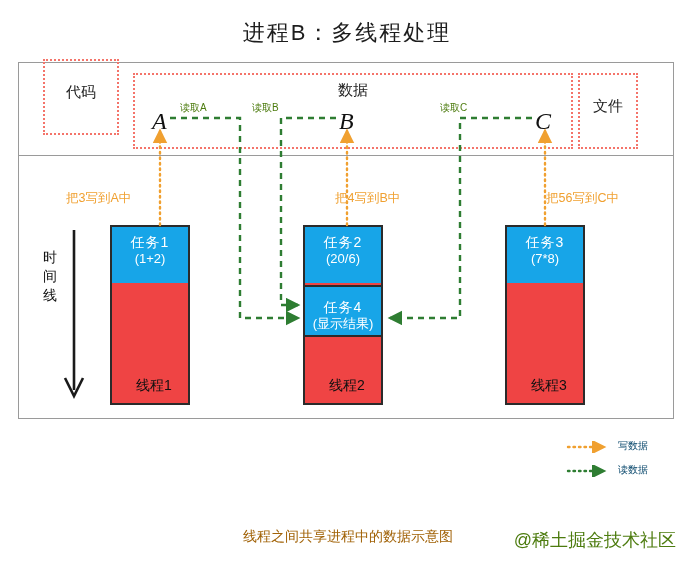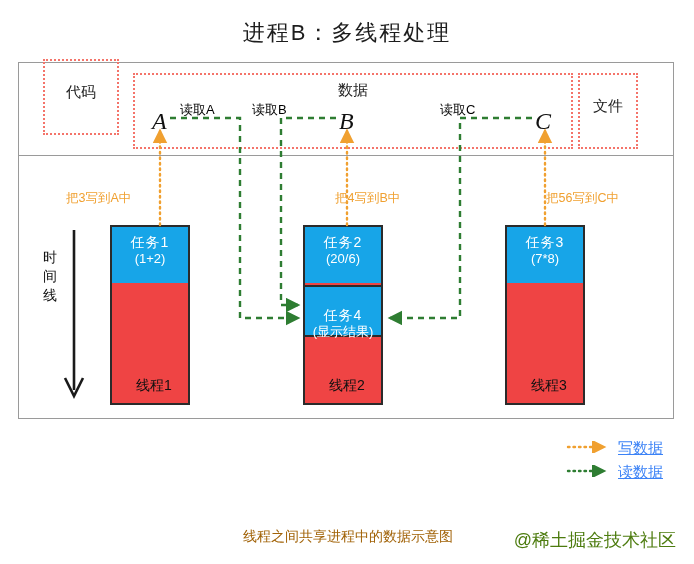--- a/index.html
+++ b/index.html
@@ -38,21 +38,21 @@
   #var-b{left:339px;top:108px;}
   #var-c{left:535px;top:108px;}
 
   
   .wlabel{position:absolute;font-size:12.5px;color:#f0a030;white-space:nowrap;}
   #w1{left:66px;top:190px;}
   #w2{left:335px;top:190px;}
   #w3{left:546px;top:190px;}
 
   
-  .rlabel{position:absolute;font-size:13px;color:#000000;white-space:nowrap;}
+  .rlabel{position:absolute;font-size:10px;color:#4d7c0f;white-space:nowrap;}
   #r1{left:180px;top:101px;}
   #r2{left:252px;top:101px;}
   #r3{left:440px;top:101px;}
 
   
   #timeline-label{position:absolute;left:40px;top:248px;width:20px;
                   font-size:14px;color:#111;line-height:19px;text-align:center;}
 
   
   .thread{position:absolute;border:2px solid #2b2b2b;background:#ef4444;
@@ -65,27 +65,27 @@
 
   
   .task{position:absolute;left:0;width:100%;background:#17a5e8;
         box-sizing:border-box;color:#fff;text-align:center;}
   .task .t1{font-size:14px;line-height:17px;padding-top:7px;letter-spacing:1px;}
   .task .t2{font-size:13px;line-height:16px;}
   #task1{top:0;height:56px;}
   #task2{top:0;height:56px;}
   #task4{top:58px;height:52px;border-top:2px solid #2b2b2b;
          border-bottom:2px solid #2b2b2b;}
-  #task4 .t1{padding-top:20px;}
+  #task4 .t1{padding-top:12px;}
   #task3{top:0;height:56px;}
 
   
   .legend{position:absolute;left:566px;top:437px;width:120px;}
   .legrow{position:relative;height:24px;}
-  .legrow .lgtxt{position:absolute;left:52px;top:2px;font-size:15px;color:#3b82f6;text-decoration:underline;}
+  .legrow .lgtxt{position:absolute;left:52px;top:2px;font-size:10px;color:#0c4a6e;}
   .legrow svg{position:absolute;left:0;top:4px;}
 
   
   .caption{position:absolute;left:1px;top:528px;width:694px;text-align:center;
            font-size:14px;color:#a16207;}
   .watermark{position:absolute;right:18px;top:528px;font-size:18px;
              color:#4d7c0f;}
 
   svg.overlay{position:absolute;left:0;top:0;width:694px;height:564px;
               pointer-events:none;}

